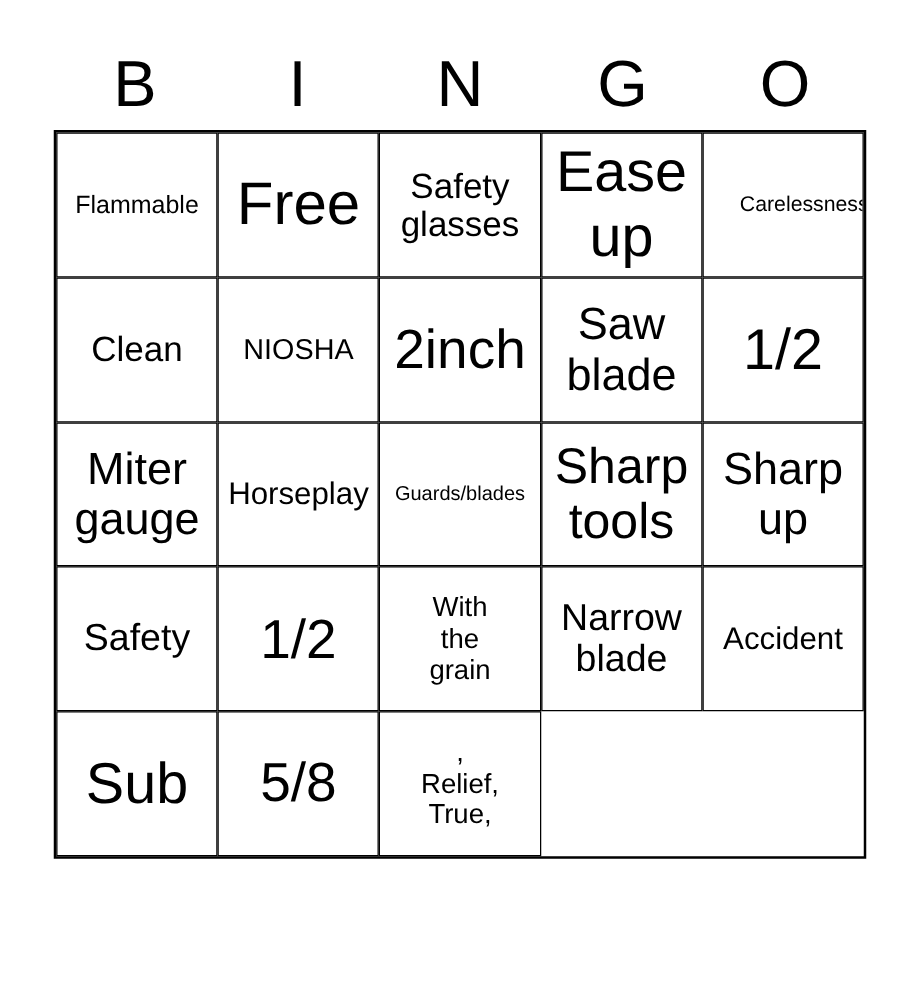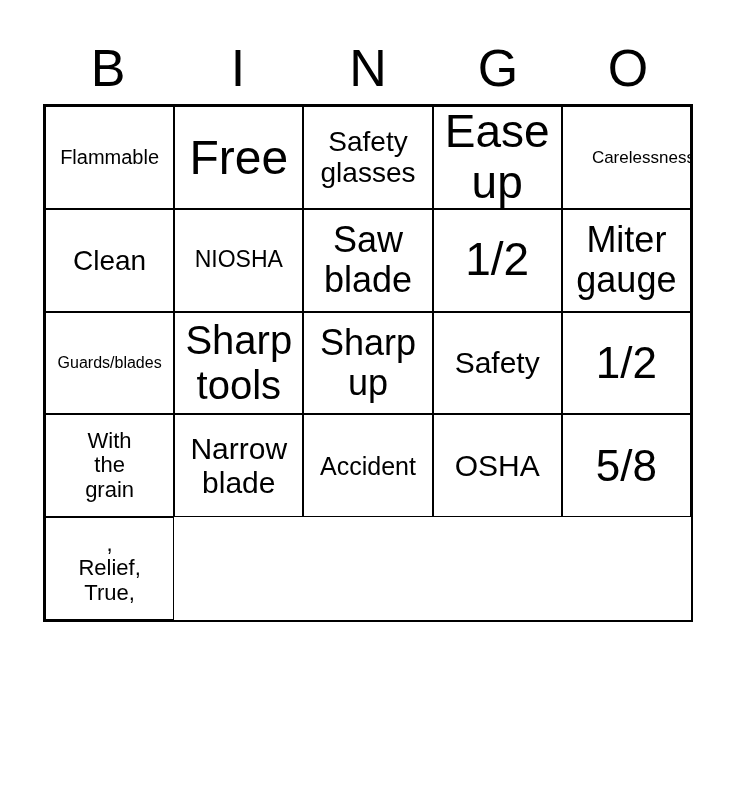--- a/index.html
+++ b/index.html
@@ -29,21 +29,21 @@
     justify-items: center;
     font-size: 52px;
     line-height: 1.08;
     font-weight: 400;
   }
   .grid {
     position: absolute;
     left: 43px;
     top: 104px;
     width: 650px;
-    height: 518px;
+    height: 583px;
     box-sizing: border-box;
     border: 2px solid #000000;
     display: grid;
     grid-template-columns: repeat(5, 1fr);
     grid-template-rows: repeat(5, 1fr);
     background: #ffffff;
   }
   .cell {
     box-sizing: border-box;
     border: 1px solid #000000;
@@ -88,41 +88,43 @@
     <div class="cell fs20">Flammable</div>
     <div class="cell fs48">Free</div>
     <div class="cell fs28">Safety
 glasses</div>
     <div class="cell fs46">Ease
 up</div>
     <div class="cell fs17">Carelessness</div>
 
     <div class="cell fs28">Clean</div>
     <div class="cell fs23">NIOSHA</div>
+    <div class="cell fs44">2inch</div>
     <div class="cell fs36">Saw
 blade</div>
 
     <div class="cell fs46">1/2</div>
     <div class="cell fs36">Miter
 gauge</div>
+    <div class="cell fs25">Horseplay</div>
     <div class="cell fs16">Guards/blades</div>
     <div class="cell fs40">Sharp
 tools</div>
 
     <div class="cell fs36">Sharp
 up</div>
     <div class="cell fs30">Safety</div>
     <div class="cell fs44">1/2</div>
     <div class="cell fs26">With
 the
 grain</div>
     <div class="cell fs30">Narrow
 blade</div>
 
     <div class="cell fs25">Accident</div>
-    <div class="cell fs30">OSHA</div>
+    <div class="cell fs46">Sub</div>
     <div class="cell fs44">5/8</div>
     <div class="cell fs26">,
 Relief,
 True,</div>
   </div>
 
 </div>
 
 </body></html>

